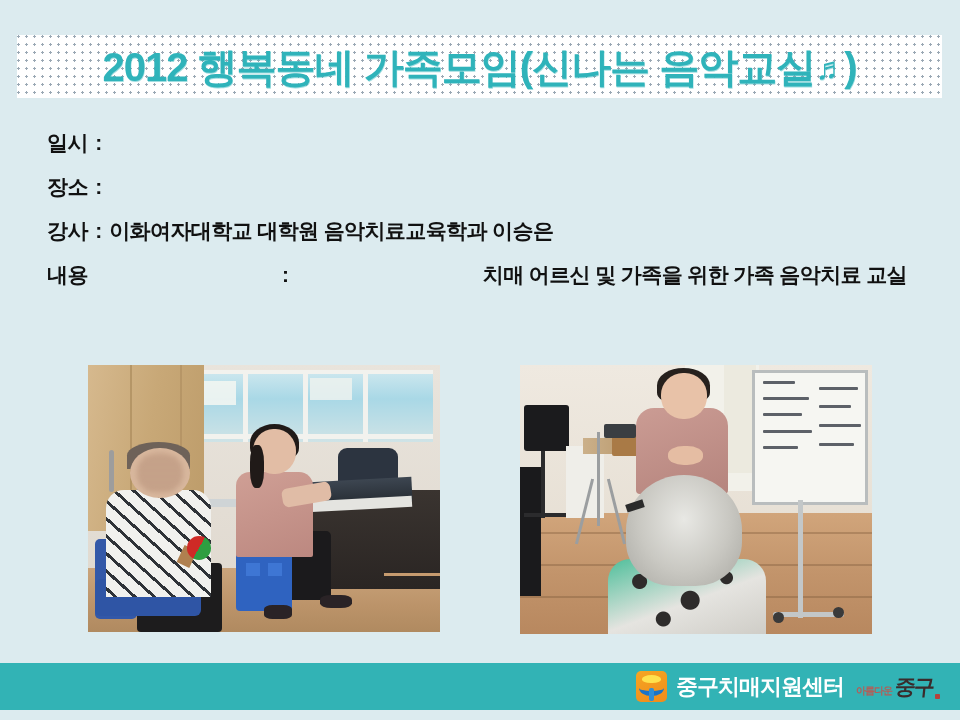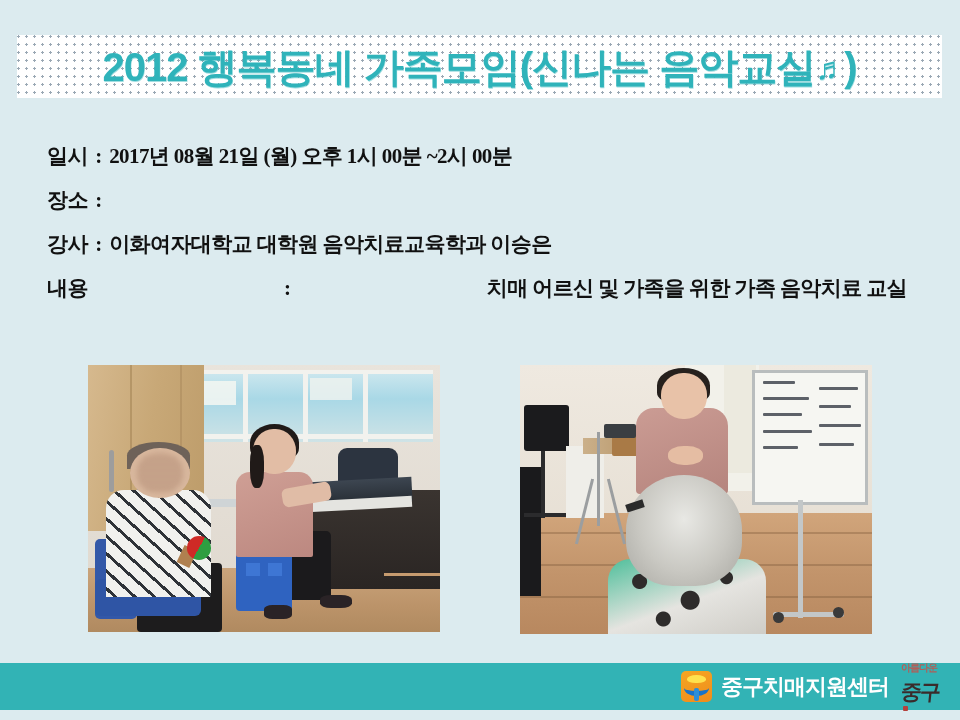--- a/index.html
+++ b/index.html
@@ -54,23 +54,22 @@
   .title-note {
     font-size: 31px;
     vertical-align: 2px;
     letter-spacing: -2px;
   }
 
   
   .info-block {
     position: absolute;
     left: 47px;
-    top: 142px;
+    top: 129px;
     width: 860px;
-    font-family: Liberation Serif, serif;
   }
   .info-line {
     display: flex;
     align-items: baseline;
     height: 44px;
     white-space: nowrap;
     color: #141414;
   }
   .info-line.gap { height: 48px; justify-content: space-between; }
   .info-label {
@@ -294,22 +293,22 @@
   .footer-title {
     font-size: 22px;
     font-weight: bold;
     color: #ffffff;
     letter-spacing: -1px;
     white-space: nowrap;
     margin-right: 12px;
   }
   .calli {
     display: flex;
+    align-items: flex-end;
     white-space: nowrap;
-    flex-direction: column;
   }
   .calli-small {
     font-size: 10px;
     color: #c0554e;
     font-weight: bold;
     letter-spacing: -1px;
     margin-right: 3px;
     margin-bottom: 3px;
     opacity: .9;
   }
@@ -336,21 +335,20 @@
 
   <div class="title-band">
     <div class="title-text"><span>2012 행복동네 가족모임(신나는 음악교실</span><span class="title-note">♬</span><span>)</span></div>
   </div>
 
   <div class="info-block">
 
     <div class="info-line">
       <span class="info-label">일시</span>
       <span class="info-colon">:</span>
-      <span class="info-value">2017년 08월 21일 (월) 오후 1시 00분 ~2시 00분</span>
     </div>
 
     <div class="info-line">
       <span class="info-label">장소</span>
       <span class="info-colon">:</span>
     </div>
 
     <div class="info-line">
       <span class="info-label">강사</span>
       <span class="info-colon">:</span>

